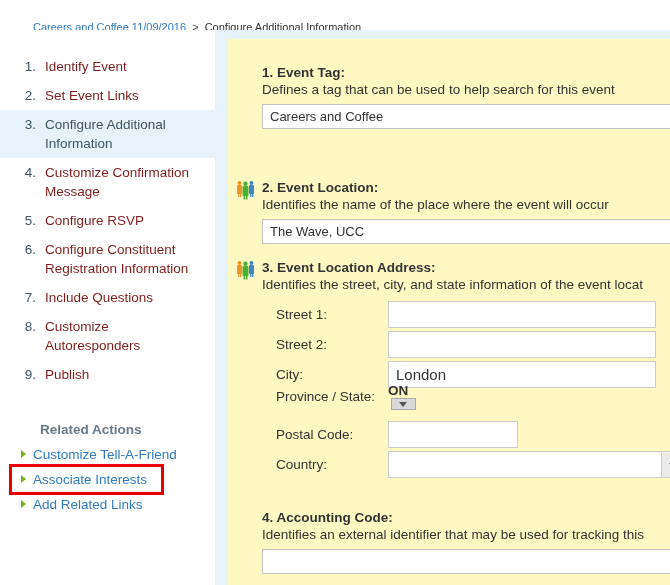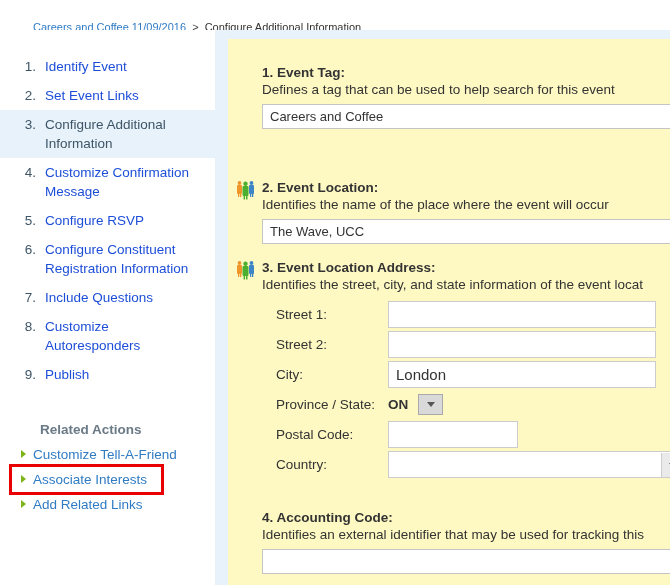--- a/index.html
+++ b/index.html
@@ -110,21 +110,21 @@
     width: 45px;
     min-width: 45px;
     text-align: right;
     padding-right: 9px;
     box-sizing: border-box;
     color: #3d5566;
     font-size: 13.5px;
     line-height: 19px;
   }
   .step-label {
-    color: #1d4ed8;
+    color: #7f1d1d;
     font-size: 13.5px;
     line-height: 19px;
     padding-right: 8px;
   }
   .step.active .step-label,
   .step.active .step-num {
     color: #3d5566;
   }
 
   
@@ -242,20 +242,21 @@
     white-space: nowrap;
     overflow: hidden;
   }
   .sel-wrap {
     position: absolute;
     left: 112px;
     top: 0;
     height: 27px;
     display: flex;
     align-items: center;
+    flex-direction: column;
   }
   .sel-val {
     font-weight: bold;
     font-size: 13.5px;
     color: #333;
     padding-right: 10px;
   }
   .sel-btn {
     width: 25px;
     height: 21px;
@@ -426,21 +427,21 @@
         <div class="addr-row" style="top:30px; width:380px;">
           <span class="addr-label">Street 2:</span>
           <div class="addr-input" style="width:268px;"></div>
         </div>
 
         <div class="addr-row" style="top:60px; width:380px;">
           <span class="addr-label">City:</span>
           <div class="addr-input" style="width:268px;">London</div>
         </div>
 
-        <div class="addr-row" style="top:90px; width:380px;">
+        <div class="addr-row" style="top:82px; width:380px;">
           <span class="addr-label">Province / State:</span>
           <div class="sel-wrap">
             <span class="sel-val">ON</span>
             <span class="sel-btn">
                 <span class="chev"></span>
               </span>
           </div>
         </div>
 
         <div class="addr-row" style="top:120px; width:380px;">

